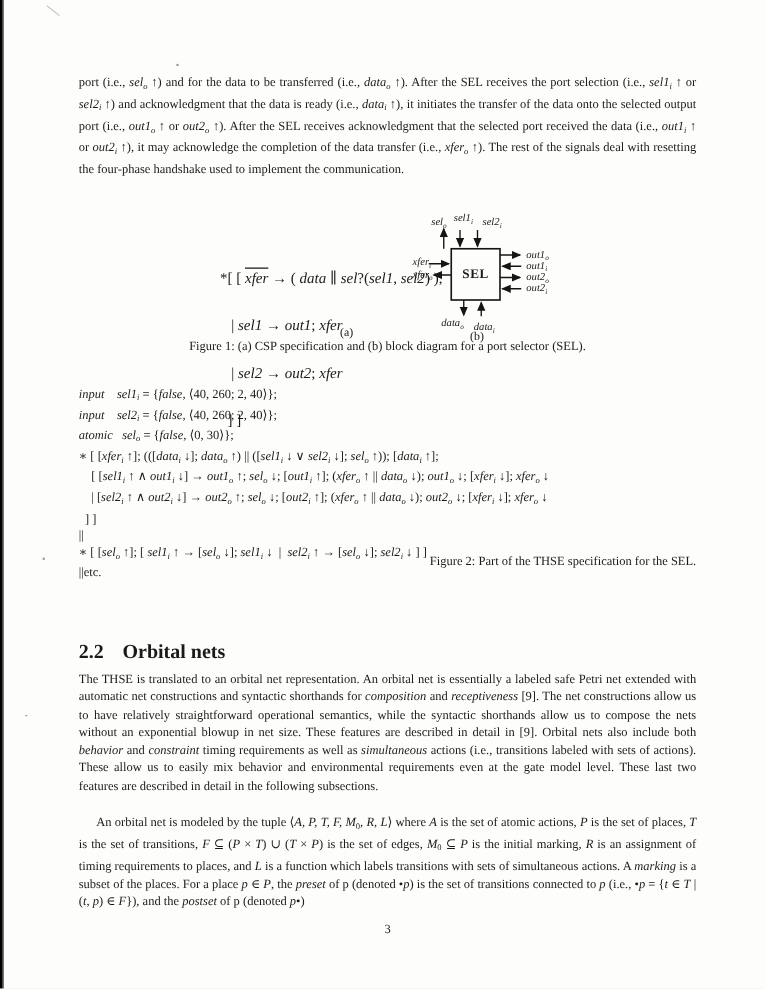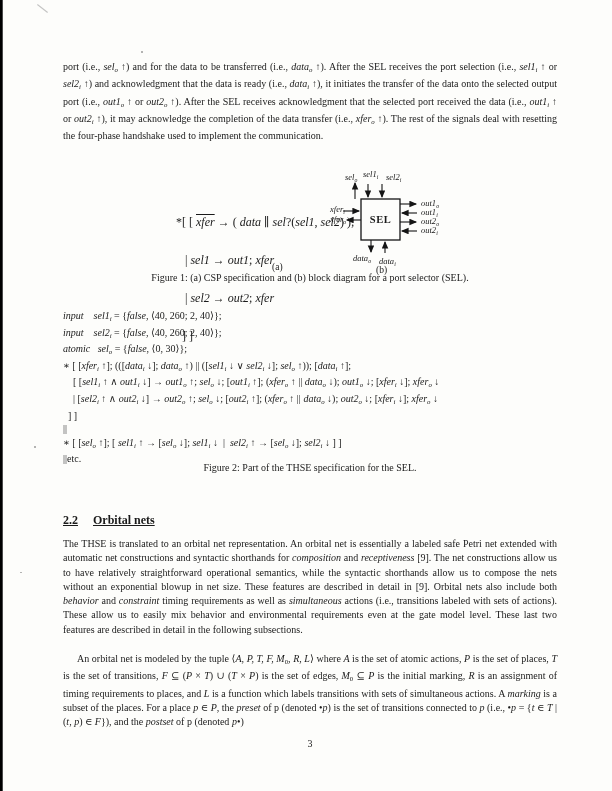--- a/index.html
+++ b/index.html
@@ -13,21 +13,21 @@
   .speck{position:absolute;background:#9a9a9a;border-radius:50%;}
   .abs{position:absolute;}
   .para{width:494px;text-align:justify;font-size:10px;line-height:14.3px;margin:0;}
   .i{font-style:italic;}
   .sub{font-size:68%;vertical-align:-2px;}
   .ov{text-decoration:overline;}
   .csp{font-size:12px;line-height:12.6px;white-space:pre;}
   .code2 .codeline{font-size:10px;line-height:13.6px;white-space:pre;}
   .caption{width:494px;text-align:center;font-size:10px;}
   .sublabel{font-size:9.5px;}
-  .heading{font-size:12px;font-weight:bold;margin:0;font-family:"Liberation Serif","DejaVu Serif",serif;text-decoration:underline;}
+  .heading{font-size:16px;font-weight:bold;margin:0;font-family:"Liberation Serif","DejaVu Serif",serif;}
   .heading .num{margin-right:15px;}
   .diagram{width:160px;height:108px;}
   .diagram svg{position:absolute;left:0;top:0;}
   .dlabel{position:absolute;font-size:8.5px;white-space:nowrap;}
   .selbox-label{position:absolute;left:31px;top:29px;width:39px;height:41px;
     display:flex;align-items:center;justify-content:center;
     font-weight:bold;font-size:10.5px;letter-spacing:.5px;}
   .pageno{width:494px;text-align:center;font-size:10px;}
 </style>
 </head>
@@ -96,21 +96,21 @@
     <div class="codeline"><span class="i">atomic</span><span>   </span><span class="i">sel</span><span class="i sub">o</span><span> = {</span><span class="i">false</span><span>, ⟨0, 30⟩};</span></div>
     <div class="codeline"><span>∗ [ [</span><span class="i">xfer</span><span class="i sub">i</span><span> ↑]; (([</span><span class="i">data</span><span class="i sub">i</span><span> ↓]; </span><span class="i">data</span><span class="i sub">o</span><span> ↑) || ([</span><span class="i">sel1</span><span class="i sub">i</span><span> ↓ ∨ </span><span class="i">sel2</span><span class="i sub">i</span><span> ↓]; </span><span class="i">sel</span><span class="i sub">o</span><span> ↑)); [</span><span class="i">data</span><span class="i sub">i</span><span> ↑];</span></div>
     <div class="codeline"><span>    [ [</span><span class="i">sel1</span><span class="i sub">i</span><span> ↑ ∧ </span><span class="i">out1</span><span class="i sub">i</span><span> ↓] → </span><span class="i">out1</span><span class="i sub">o</span><span> ↑; </span><span class="i">sel</span><span class="i sub">o</span><span> ↓; [</span><span class="i">out1</span><span class="i sub">i</span><span> ↑]; (</span><span class="i">xfer</span><span class="i sub">o</span><span> ↑ || </span><span class="i">data</span><span class="i sub">o</span><span> ↓); </span><span class="i">out1</span><span class="i sub">o</span><span> ↓; [</span><span class="i">xfer</span><span class="i sub">i</span><span> ↓]; </span><span class="i">xfer</span><span class="i sub">o</span><span> ↓</span></div>
     <div class="codeline"><span>    | [</span><span class="i">sel2</span><span class="i sub">i</span><span> ↑ ∧ </span><span class="i">out2</span><span class="i sub">i</span><span> ↓] → </span><span class="i">out2</span><span class="i sub">o</span><span> ↑; </span><span class="i">sel</span><span class="i sub">o</span><span> ↓; [</span><span class="i">out2</span><span class="i sub">i</span><span> ↑]; (</span><span class="i">xfer</span><span class="i sub">o</span><span> ↑ || </span><span class="i">data</span><span class="i sub">o</span><span> ↓); </span><span class="i">out2</span><span class="i sub">o</span><span> ↓; [</span><span class="i">xfer</span><span class="i sub">i</span><span> ↓]; </span><span class="i">xfer</span><span class="i sub">o</span><span> ↓</span></div>
     <div class="codeline"><span>  ] ]</span></div>
     <div class="codeline"><span>||</span></div>
     <div class="codeline"><span>∗ [ [</span><span class="i">sel</span><span class="i sub">o</span><span> ↑]; [ </span><span class="i">sel1</span><span class="i sub">i</span><span> ↑ → [</span><span class="i">sel</span><span class="i sub">o</span><span> ↓]; </span><span class="i">sel1</span><span class="i sub">i</span><span> ↓  |  </span><span class="i">sel2</span><span class="i sub">i</span><span> ↑ → [</span><span class="i">sel</span><span class="i sub">o</span><span> ↓]; </span><span class="i">sel2</span><span class="i sub">i</span><span> ↓ ] ]</span></div>
     <div class="codeline"><span>||etc.</span></div>
   </div>
 
-  <div class="caption abs" style="left:63px;top:462px;">Figure 2: Part of the THSE specification for the SEL.</div>
+  <div class="caption abs" style="left:63px;top:444px;text-align:right;">Figure 2: Part of the THSE specification for the SEL.</div>
 
   <h2 class="heading abs" style="left:63px;top:513px;">
     <span class="num">2.2</span><span>Orbital nets</span>
   </h2>
 
   <p class="para abs" style="left:63px;top:537px;"><span>The THSE is translated to an orbital net representation.  An orbital net is essentially a labeled safe Petri net extended with automatic net constructions and syntactic shorthands for </span><span class="i">composition</span><span> and </span><span class="i">receptiveness</span><span> [9]. The net constructions allow us to have relatively straightforward operational semantics, while the syntactic shorthands allow us to compose the nets without an exponential blowup in net size.  These features are described in detail in [9]. Orbital nets also include both </span><span class="i">behavior</span><span> and </span><span class="i">constraint</span><span> timing requirements as well as </span><span class="i">simultaneous</span><span> actions (i.e., transitions labeled with sets of actions). These allow us to easily mix behavior and environmental requirements even at the gate model level. These last two features are described in detail in the following subsections.</span></p>
 
   <p class="para abs" style="left:63px;top:652px;text-indent:14px;"><span>An orbital net is modeled by the tuple ⟨</span><span class="i">A, P, T, F, M</span><span class="sub">0</span><span class="i">, R, L</span><span>⟩ where </span><span class="i">A</span><span> is the set of atomic actions, </span><span class="i">P</span><span> is the set of places, </span><span class="i">T</span><span> is the set of transitions, </span><span class="i">F</span><span> ⊆ (</span><span class="i">P</span><span> × </span><span class="i">T</span><span>) ∪ (</span><span class="i">T</span><span> × </span><span class="i">P</span><span>) is the set of edges, </span><span class="i">M</span><span class="sub">0</span><span> ⊆ </span><span class="i">P</span><span> is the initial marking, </span><span class="i">R</span><span> is an assignment of timing requirements to places, and </span><span class="i">L</span><span> is a function which labels transitions with sets of simultaneous actions.  A </span><span class="i">marking</span><span> is a subset of the places.  For a place </span><span class="i">p</span><span> ∈ </span><span class="i">P</span><span>, the </span><span class="i">preset</span><span> of p (denoted •</span><span class="i">p</span><span>) is the set of transitions connected to </span><span class="i">p</span><span> (i.e., •</span><span class="i">p</span><span> = {</span><span class="i">t</span><span> ∈ </span><span class="i">T</span><span> | (</span><span class="i">t</span><span>, </span><span class="i">p</span><span>) ∈ </span><span class="i">F</span><span>}), and the </span><span class="i">postset</span><span> of p (denoted </span><span class="i">p</span><span>•)</span></p>
 
   <div class="pageno abs" style="left:63px;top:738px;">3</div>

